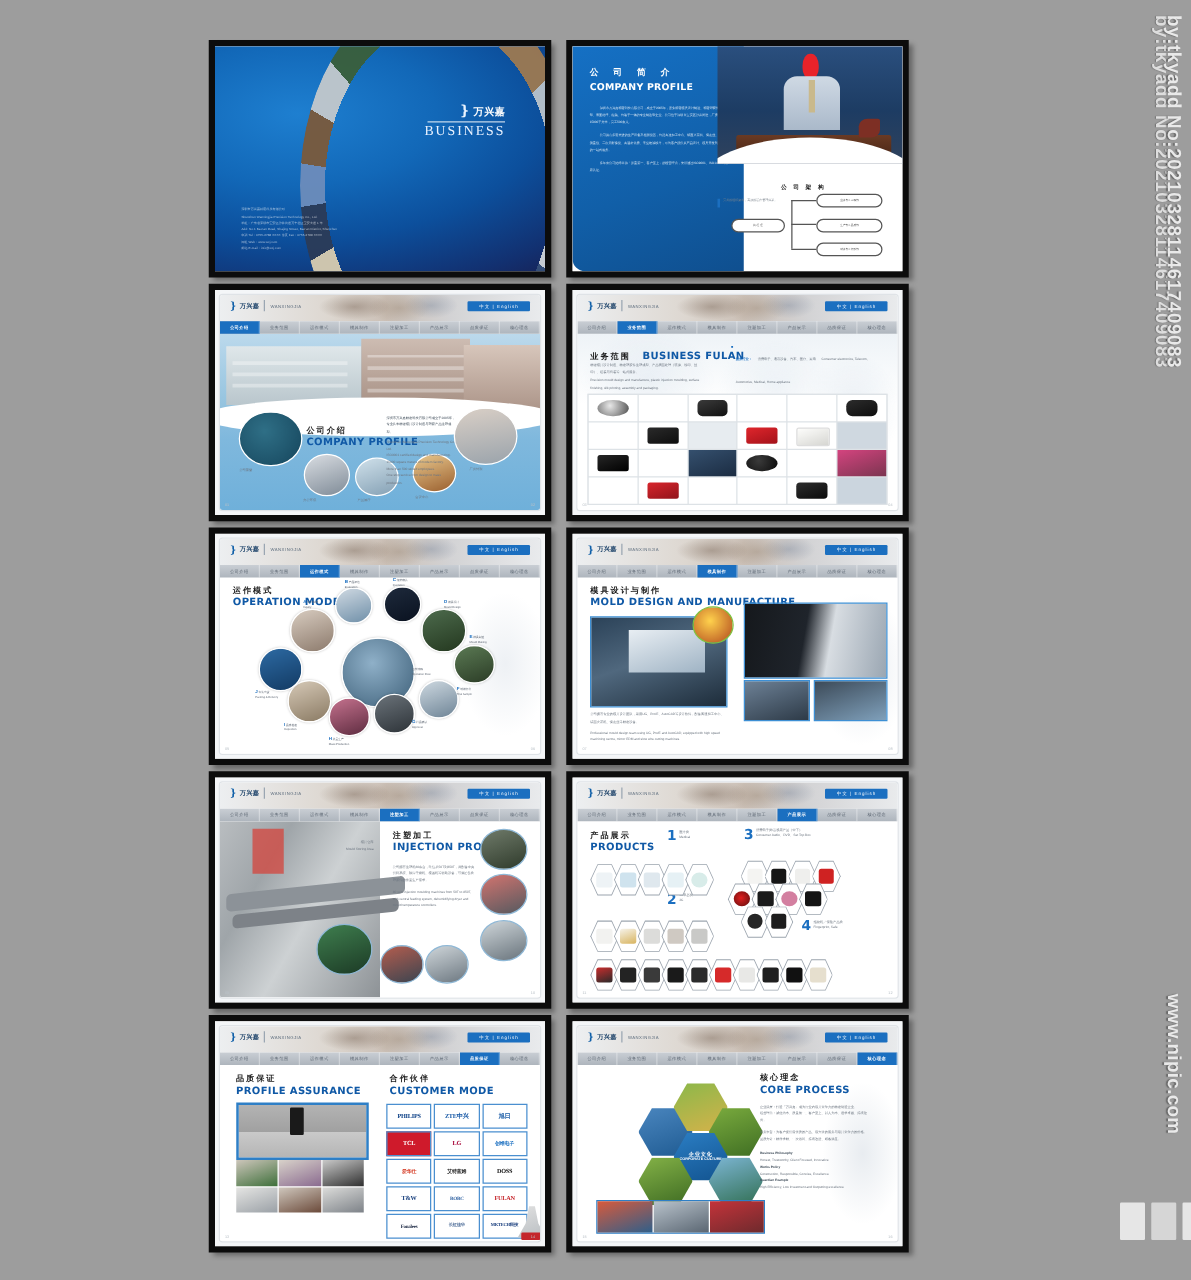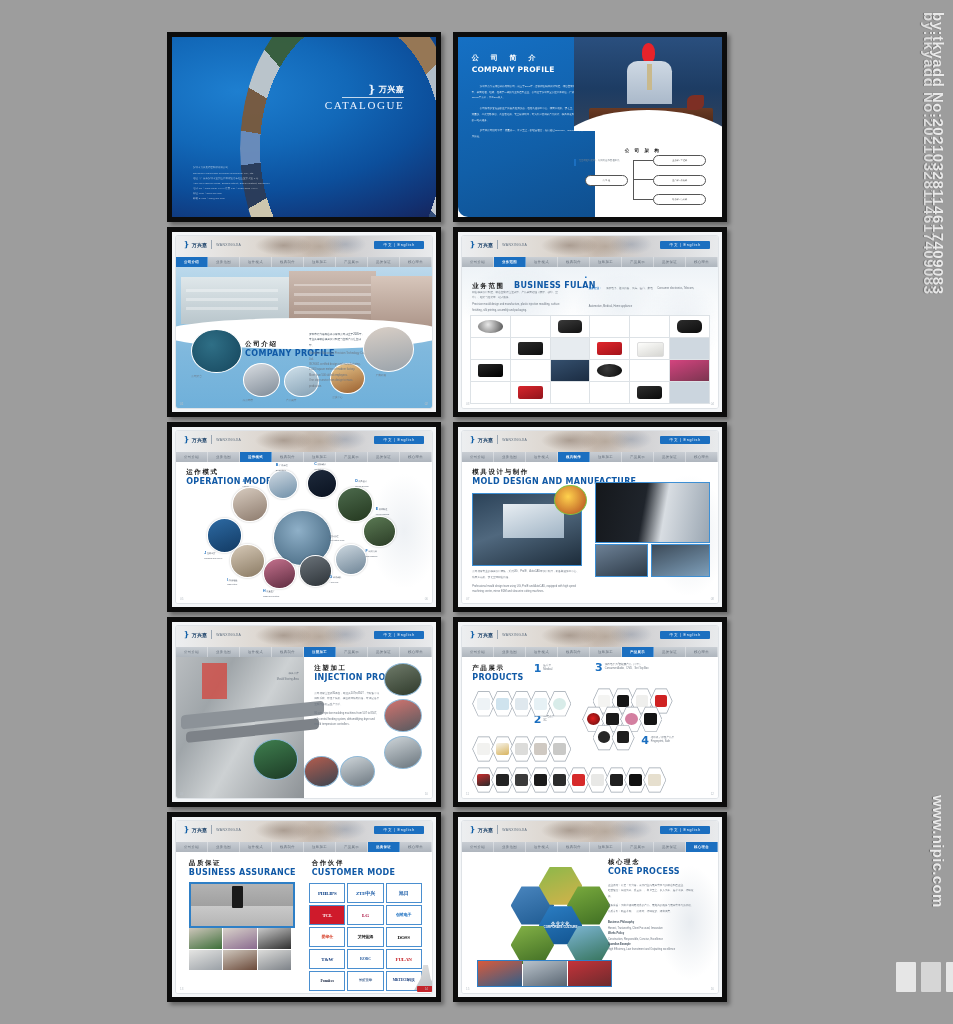--- a/index.html
+++ b/index.html
@@ -361,21 +361,21 @@
         <div class="cover">
           <div class="arcA"></div>
           <div class="arcB"></div>
           <div class="photostrip"></div>
           <div class="brand">
             <div class="mark">
               <span class="swoosh">❴</span>
               <span class="cn">万兴嘉</span>
             </div>
             <div class="rule"></div>
-            <div class="cat">CATALOGUE</div>
+            <div class="cat">BUSINESS</div>
           </div>
           <div class="addr">
             <div>深圳市万兴嘉精密科技有限公司</div>
             <div>Shenzhen Wanxingjia Precision Technology Co., Ltd.</div>
             <div>地址：广东省深圳市宝安区沙井街道万丰社区宝安大道 1 号</div>
             <div>Add: No.1 Bao'an Road, Shajing Street, Bao'an District, Shenzhen</div>
             <div>电话 Tel：0755-2788 XXXX    传真 Fax：0755-2788 XXXX</div>
             <div>网址 Web：www.wxj.com</div>
             <div>邮箱 E-mail：info@wxj.com</div>
           </div>
@@ -1084,21 +1084,21 @@
               <div class="ni">运作模式</div>
               <div class="ni">模具制作</div>
               <div class="ni">注塑加工</div>
               <div class="ni">产品展示</div>
               <div class="ni on">品质保证</div>
               <div class="ni">核心理念</div>
             </div>
             <div class="body" style="background:#fff;">
               <div class="ttl" style="left:5%;top:5%;">
                 <div class="cn">品质保证</div>
-                <div class="en">BUSINESS ASSURANCE</div>
+                <div class="en">PROFILE ASSURANCE</div>
               </div>
               <div class="ttl" style="left:53%;top:5%;">
                 <div class="cn">合作伙伴</div>
                 <div class="en">CUSTOMER MODE</div>
               </div>
 
               <div style="position:absolute;left:5%;top:21%;width:40%;height:30%;
                           border:2px solid #2e7fc6;
                           background:linear-gradient(180deg,#b3b3b3 0%,#a0a0a0 52%,#c9c9c9 52%,#b5b5b5 100%);"></div>
               <div style="position:absolute;left:22%;top:24%;width:4%;height:16%;background:#1a1a1a;border-radius:1px"></div>

